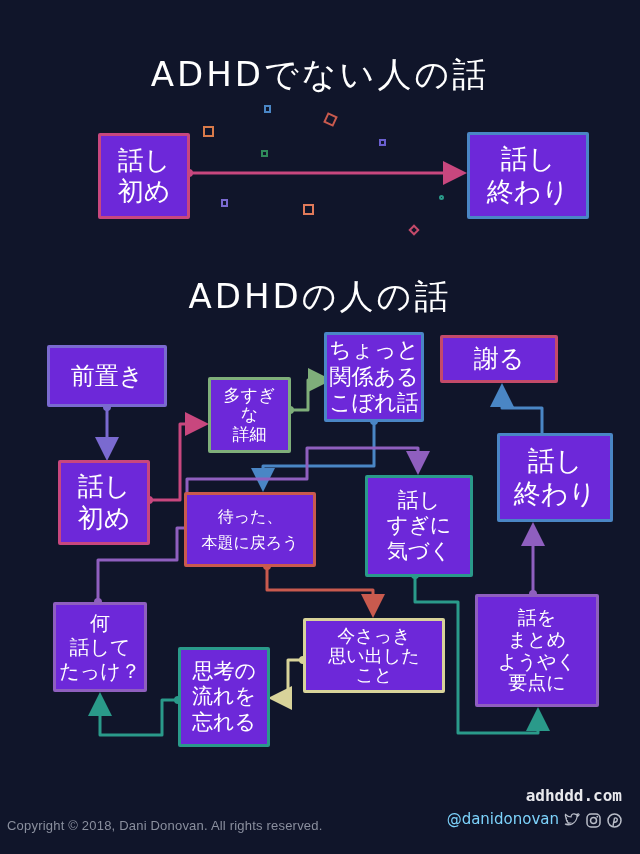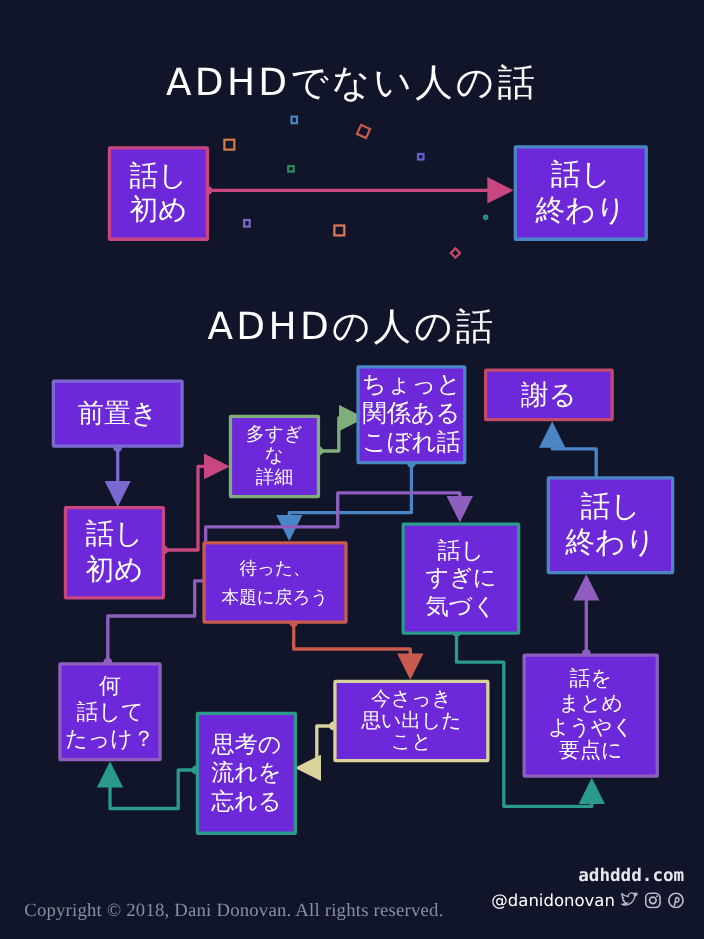--- a/index.html
+++ b/index.html
@@ -18,33 +18,33 @@
     position: absolute; box-sizing: border-box;
     border: 3px solid #fff; border-radius: 2px;
     display: flex; align-items: center; justify-content: center;
     text-align: center; white-space: pre-line;
     color: #ffffff; line-height: 1.2;
     background: #6d28d9;
   }
   svg.lines { position: absolute; left: 0; top: 0; }
   .confetti { position: absolute; box-sizing: border-box; border: 2px solid; }
   .footer-copy {
-    position: absolute; left: 22px; top: 818px;
-    font-size: 17px; color: #8a8f9e; letter-spacing: 0.2px;
-    font-family: Liberation Serif, serif;
+    position: absolute; left: 7px; top: 818px;
+    font-size: 13px; color: #8a8f9e; letter-spacing: 0.2px;
+    font-family: Liberation Sans, sans-serif;
   }
   .footer-site {
     position: absolute; right: 18px; top: 786px;
     font-size: 16px; font-weight: bold; color: #e8e8ec;
     font-family: "DejaVu Sans Mono", monospace;
   }
   .footer-handle {
     position: absolute; right: 18px; top: 810px;
-    display: flex; align-items: flex-start; gap: 5px;
-    font-size: 15px; color: #ffffff;
+    display: flex; align-items: flex-end; gap: 5px;
+    font-size: 15px; color: #7dd3fc;
   }
   .social-icon {
     width: 16px; height: 16px; display: inline-flex; align-items: center; justify-content: center;
     font-size: 13px; color: #b9bdc8;
   }
 </style>
 </head>
 <body>
 
 <div class="title" style="top:52px;">ADHDでない人の話</div>
@@ -146,21 +146,21 @@
 <div class="box" style="left:184px;top:492px;width:132px;height:75px;border-color:#c95a4e;font-size:16px;line-height:1.6;">待った、
 本題に戻ろう</div>
 <div class="box" style="left:365px;top:475px;width:108px;height:102px;border-color:#2a9a8a;font-size:21px;">話し
 すぎに
 気づく</div>
 <div class="box" style="left:497px;top:433px;width:116px;height:89px;border-color:#4a86c5;font-size:27px;">話し
 終わり</div>
 <div class="box" style="left:53px;top:602px;width:94px;height:90px;border-color:#8f5fbf;font-size:20px;">何
 話して
 たっけ？</div>
-<div class="box" style="left:178px;top:647px;width:92px;height:112px;border-color:#2a9a8a;font-size:21px;">思考の
+<div class="box" style="left:178px;top:647px;width:92px;height:100px;border-color:#2a9a8a;font-size:21px;text-align:right;">思考の
 流れを
 忘れる</div>
 <div class="box" style="left:303px;top:618px;width:142px;height:75px;border-color:#d8d39a;font-size:18px;line-height:1.1;">今さっき
 思い出した
 こと</div>
 <div class="box" style="left:475px;top:594px;width:124px;height:113px;border-color:#8f5fbf;font-size:19px;line-height:1.15;">話を
 まとめ
 ようやく
 要点に</div>
 

